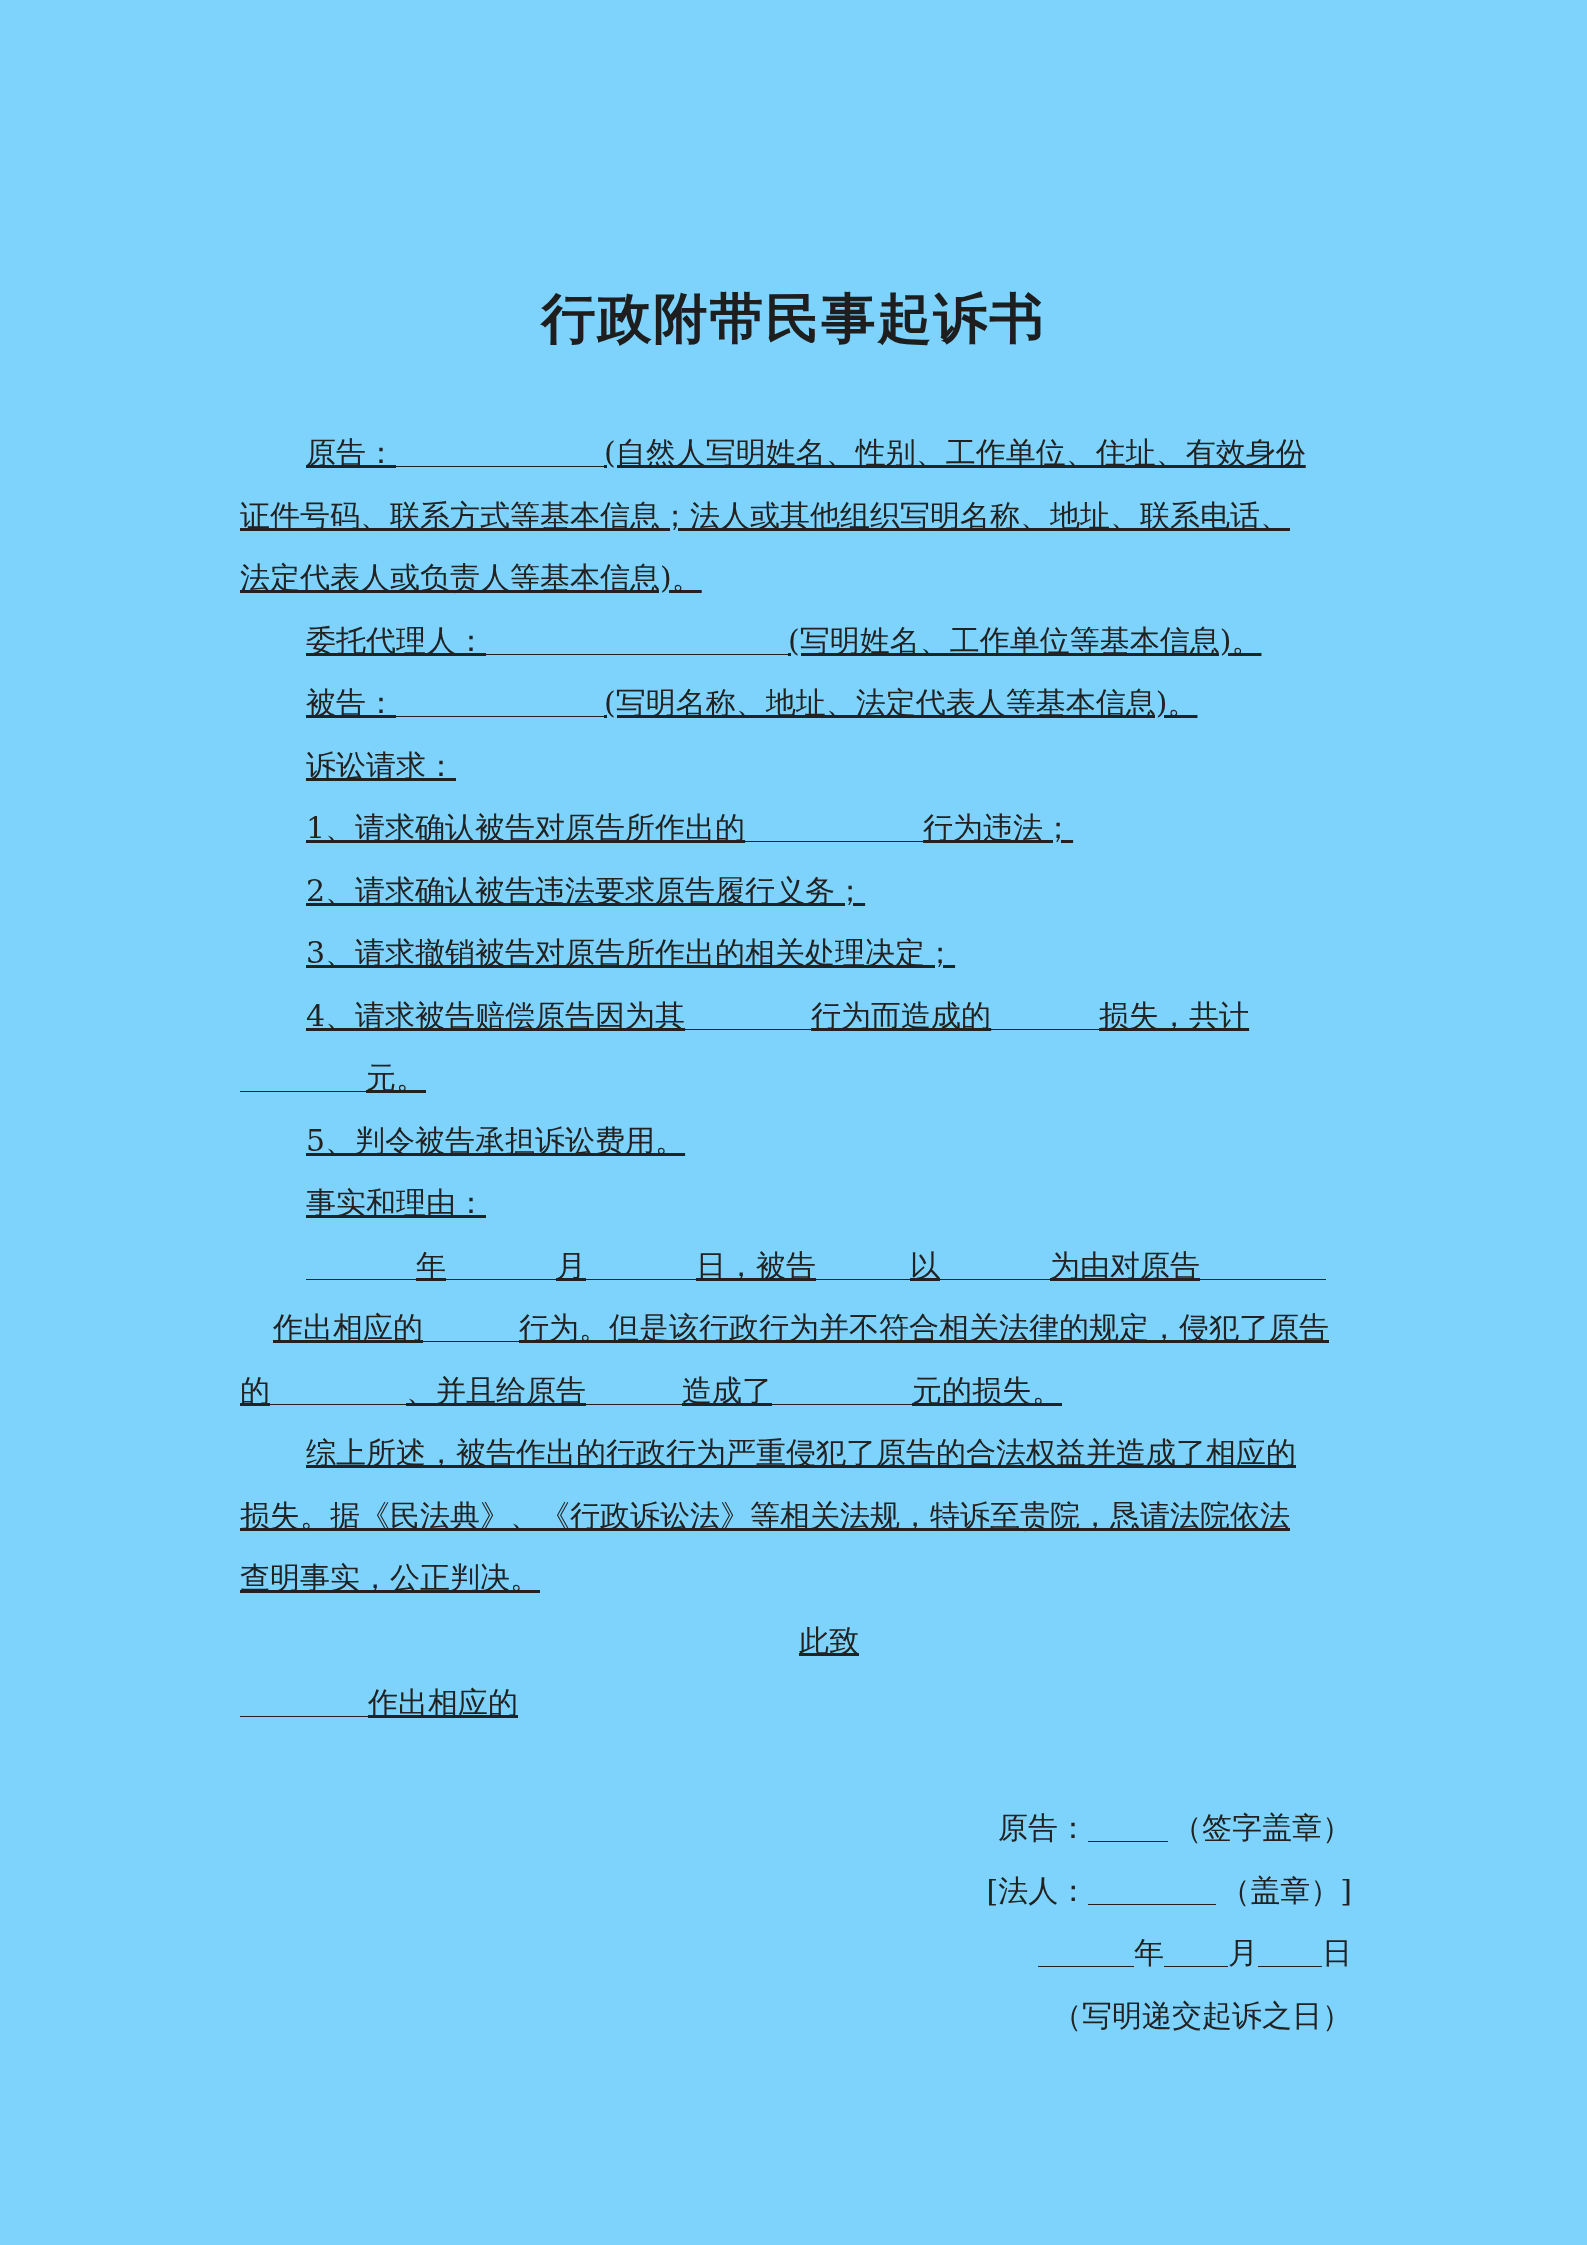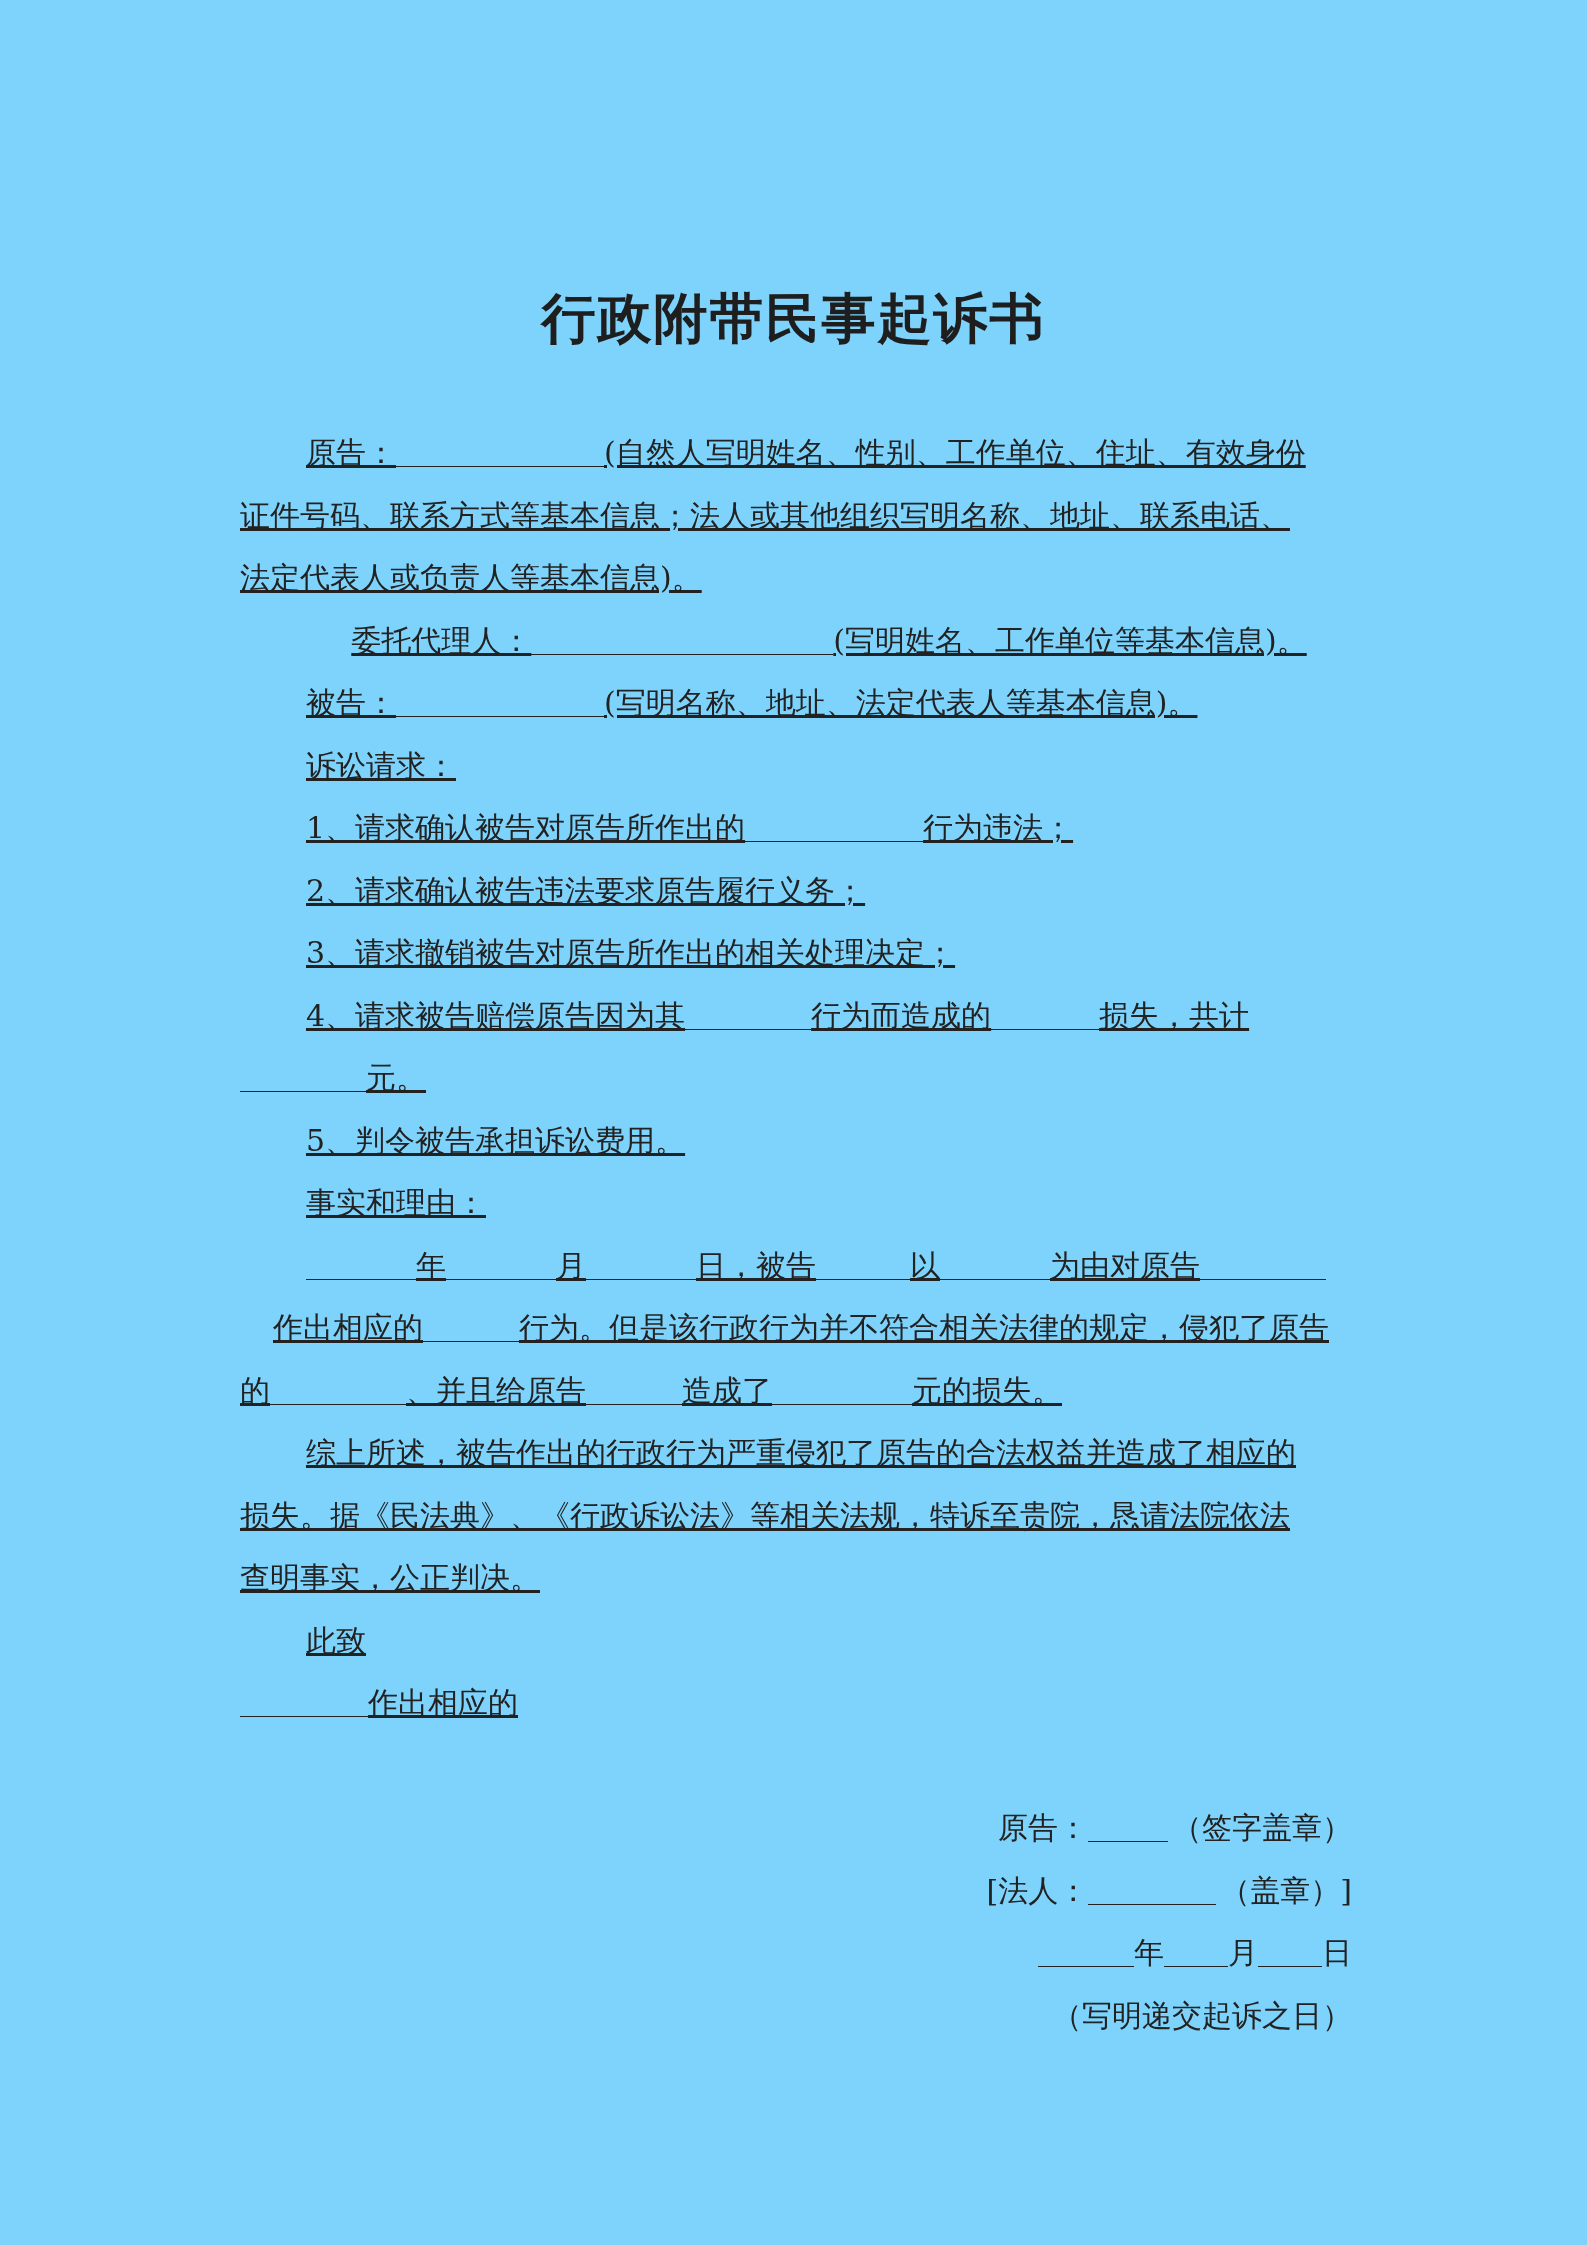--- a/index.html
+++ b/index.html
@@ -68,21 +68,21 @@
 <div class="page">
 
   <div class="title">行政附带民事起诉书</div>
 
   <div class="line indent" style="top:422px;">
     <span>原告：</span><span class="blank" style="width:208px;"></span><span>(自然人写明姓名、性别、工作单位、住址、有效身份</span>
   </div>
   <div class="line" style="top:485px;">证件号码、联系方式等基本信息；法人或其他组织写明名称、地址、联系电话、</div>
   <div class="line" style="top:547px;">法定代表人或负责人等基本信息)。</div>
 
-  <div class="line indent" style="top:610px;text-align:center;">
+  <div class="line indent" style="top:610px;">
     <span>委托代理人：</span><span class="blank" style="width:302px;"></span><span>(写明姓名、工作单位等基本信息)。</span>
   </div>
 
   <div class="line indent" style="top:672px;">
     <span>被告：</span><span class="blank" style="width:208px;"></span><span>(写明名称、地址、法定代表人等基本信息)。</span>
   </div>
 
   <div class="line indent" style="top:735px;">诉讼请求：</div>
 
   <div class="line indent" style="top:797px;">
@@ -108,21 +108,21 @@
     <span>作出相应的</span><span class="blank" style="width:96px;"></span><span>行为。但是该行政行为并不符合相关法律的规定，侵犯了原告</span>
   </div>
   <div class="line" style="top:1360px;">
     <span>的</span><span class="blank" style="width:136px;"></span><span>、并且给原告</span><span class="blank" style="width:96px;"></span><span>造成了</span><span class="blank" style="width:140px;"></span><span>元的损失。</span>
   </div>
 
   <div class="line indent" style="top:1422px;">综上所述，被告作出的行政行为严重侵犯了原告的合法权益并造成了相应的</div>
   <div class="line" style="top:1485px;">损失。据《民法典》、《行政诉讼法》等相关法规，特诉至贵院，恳请法院依法</div>
   <div class="line" style="top:1547px;">查明事实，公正判决。</div>
 
-  <div class="line indent" style="top:1610px;">此致</div>
+  <div class="line indent" style="top:1610px;text-align:center;">此致</div>
   <div class="line" style="top:1672px;">
     <span class="blank" style="width:128px;"></span><span>作出相应的</span>
   </div>
 
   <div class="right" style="top:1797px;">
     <span>原告：</span><span class="blank" style="width:80px; margin-right:4px;"></span><span>（签字盖章）</span>
   </div>
   <div class="right" style="top:1860px;text-align:center;">
     <span>[法人：</span><span class="blank" style="width:128px; margin-right:4px;"></span><span>（盖章）]</span>
   </div>

